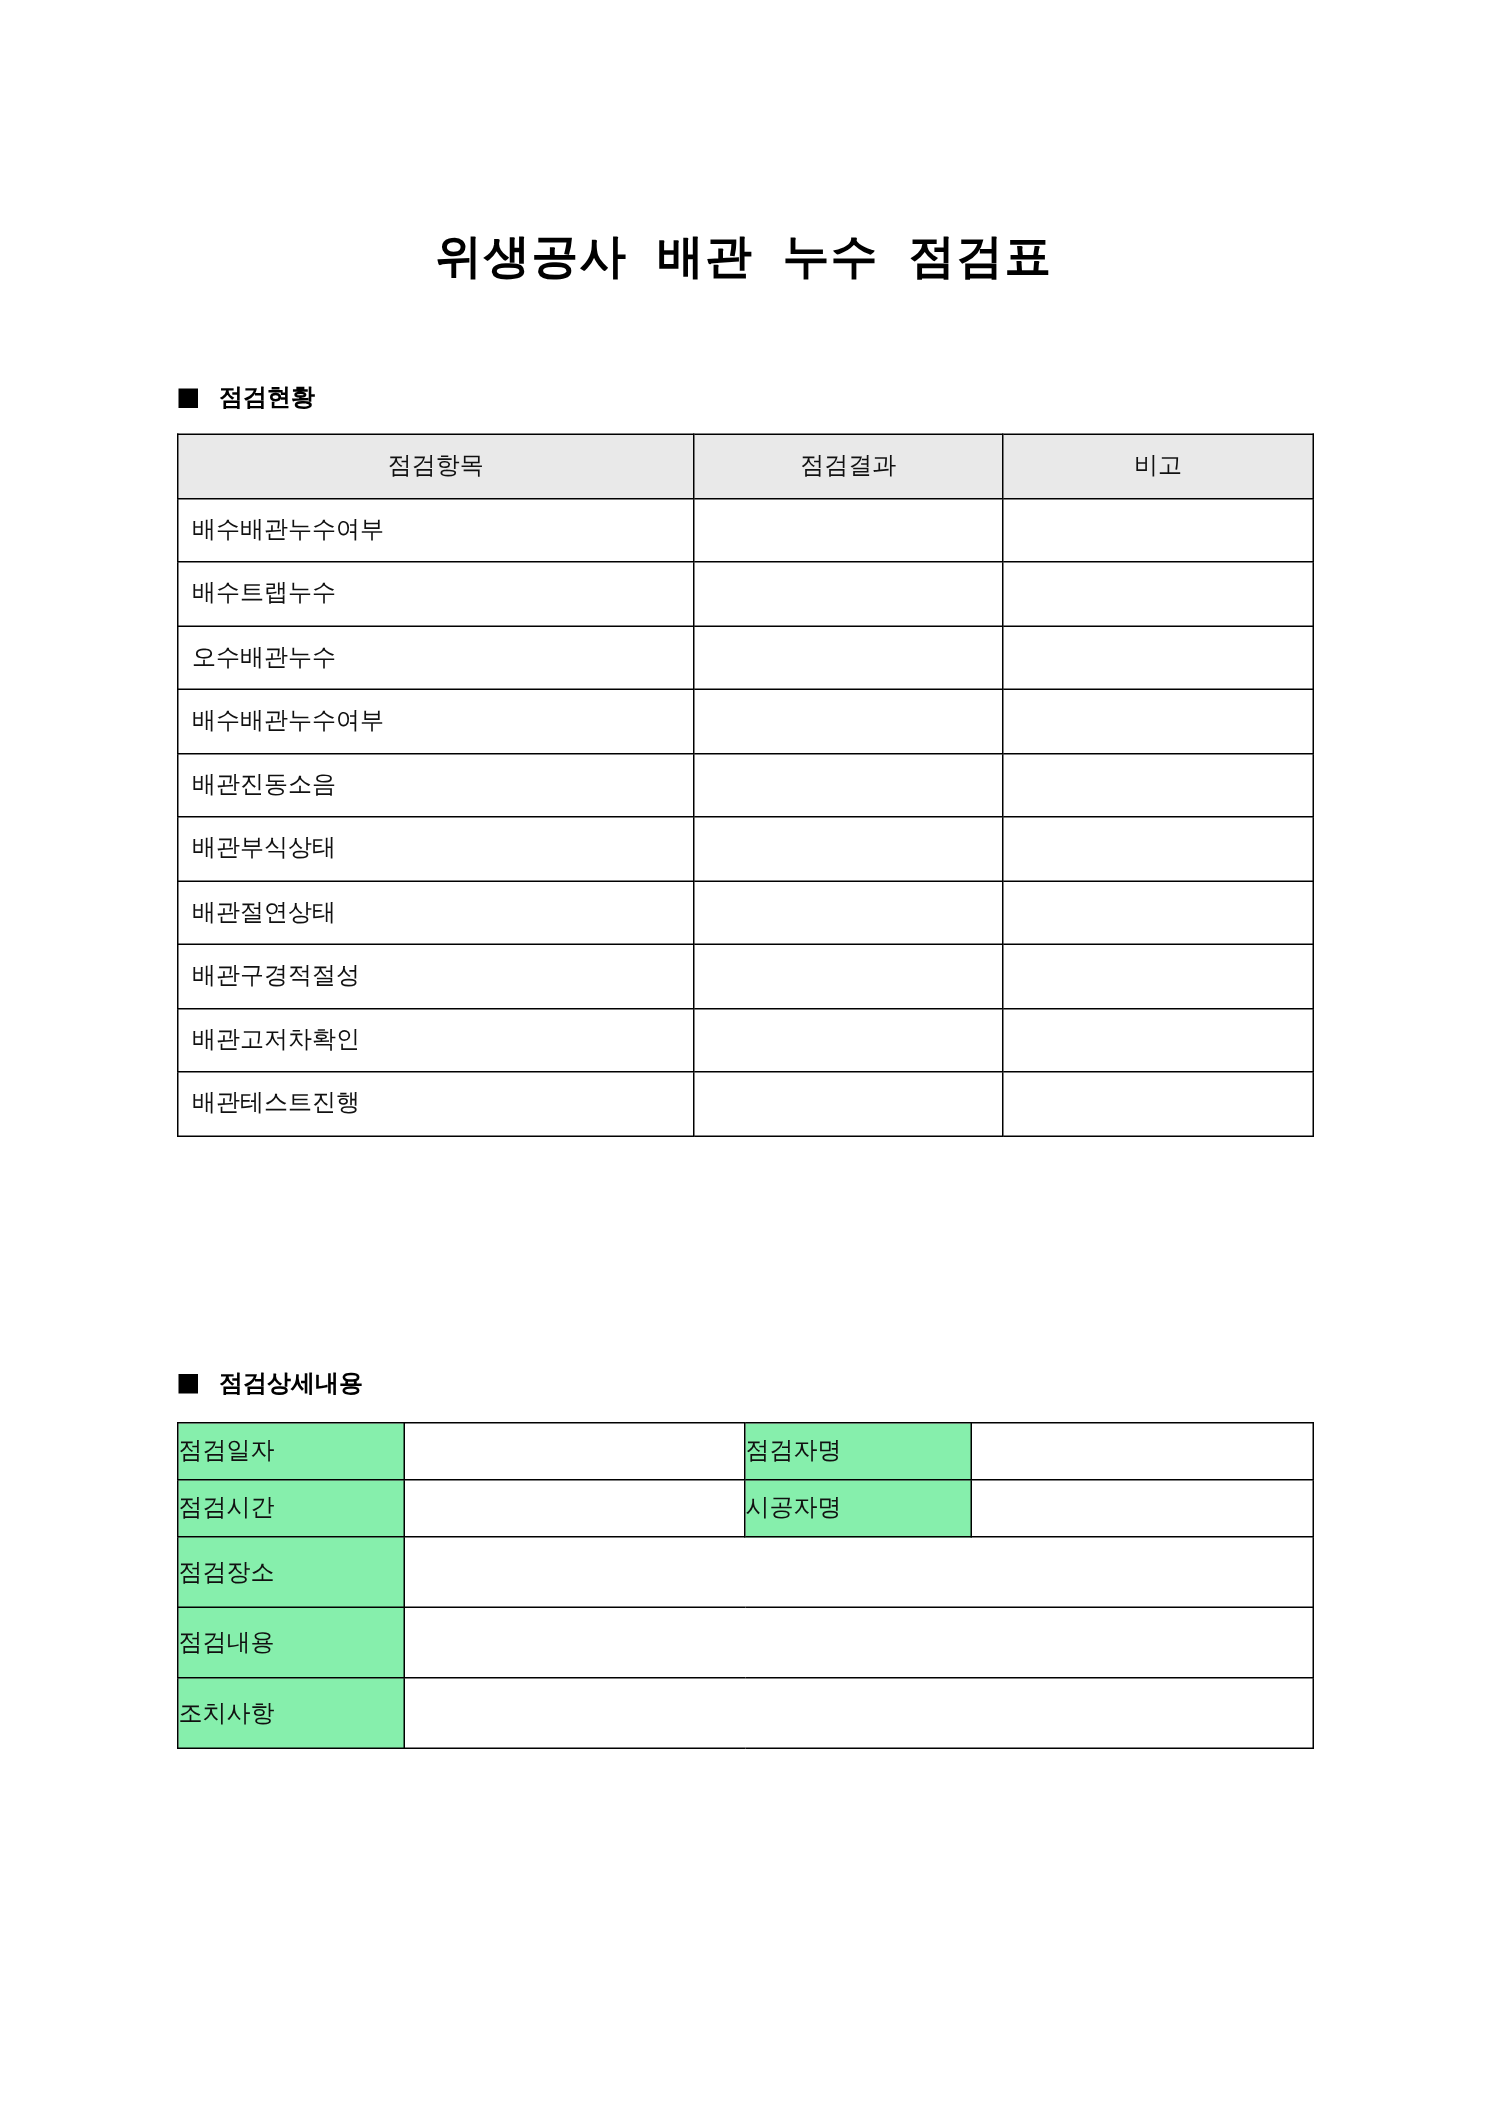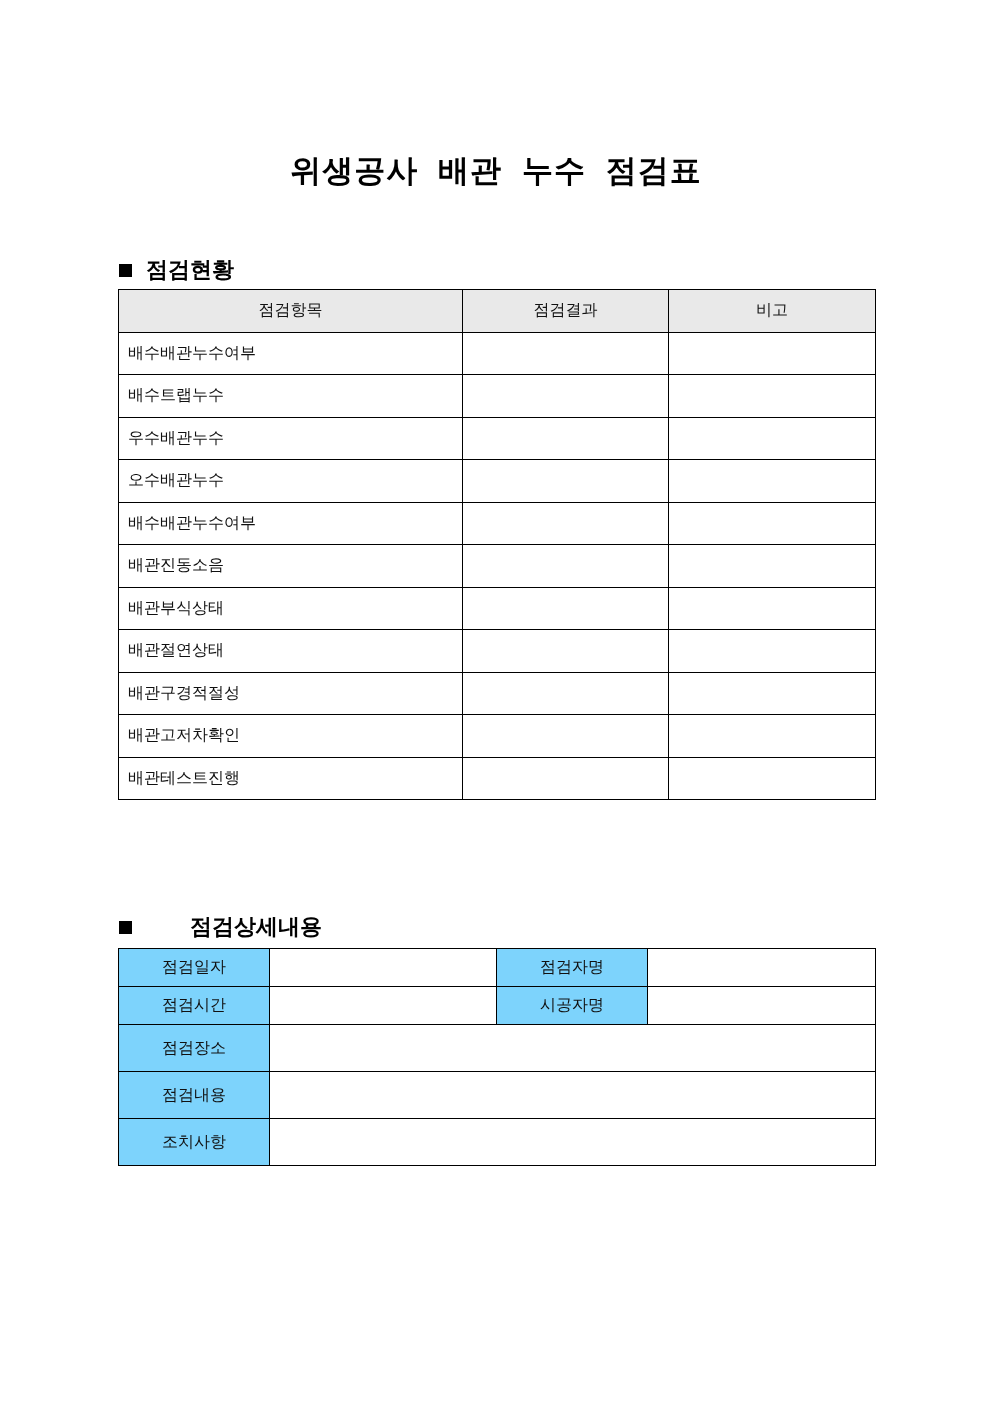--- a/index.html
+++ b/index.html
@@ -1,25 +1,25 @@
 <!DOCTYPE html>
 <html><head>
 <meta charset="utf-8">
 <style>
   html, body { margin: 0; padding: 0; background: #ffffff; }
   body { width: 992px; height: 1403px; position: relative; font-family: "DejaVu Sans", "Liberation Sans", sans-serif; color: #111; }
   .title { position: absolute; top: 134px; left: 0; width: 992px; text-align: center; font-size: 31px; font-weight: bold; letter-spacing: 1px; word-spacing: 8px; color: #000; margin-top: 16px; }
-  .section-head { position: absolute; left: 119px; font-size: 22px; font-weight: bold; color: #000; display: flex; align-items: center; }
+  .section-head { position: absolute; left: 119px; font-size: 16px; font-weight: bold; color: #000; display: flex; align-items: center; }
   .section-head .sq { display: inline-block; width: 13px; height: 13px; background: #000; margin-right: 14px; }
   table { position: absolute; left: 118px; border-collapse: collapse; table-layout: fixed; font-size: 16px; }
   td, th { border: 1px solid #000; padding: 0; font-weight: normal; }
   .hdr { background: #e9e9e9; text-align: center; }
   .t1 td.item { padding-left: 9px; text-align: left; }
   .t1 tr { height: 42.5px; margin-left: 34px; }
-  .t2 .lbl { background: #7dd3fc; text-align: center; }
+  .t2 .lbl { background: #86efac; }
 </style>
 </head>
 <body>
 
 <div class="title">위생공사 배관 누수 점검표</div>
 
 <div class="section-head" style="top:255px;">
   <span class="sq"></span>
   <span>점검현황</span>
 </div>
@@ -36,25 +36,20 @@
     <td class="hdr">점검결과</td>
     <td class="hdr">비고</td>
   </tr>
   <tr>
     <td class="item">배수배관누수여부</td>
     <td></td>
     <td></td>
   </tr>
   <tr>
     <td class="item">배수트랩누수</td>
-    <td></td>
-    <td></td>
-  </tr>
-  <tr>
-    <td class="item">우수배관누수</td>
     <td></td>
     <td></td>
   </tr>
   <tr>
     <td class="item">오수배관누수</td>
     <td></td>
     <td></td>
   </tr>
   <tr>
     <td class="item">배수배관누수여부</td>
@@ -87,21 +82,21 @@
     <td></td>
   </tr>
   <tr>
     <td class="item">배관테스트진행</td>
     <td></td>
     <td></td>
   </tr>
 </tbody>
   </table>
 
-<div class="section-head" style="top:912px;gap:44px;">
+<div class="section-head" style="top:912px;">
   <span class="sq"></span>
   <span>점검상세내용</span>
 </div>
 
 <table class="t2" style="top:948px; width:757px;">
   <colgroup>
       <col style="width:151px">
       <col style="width:227px">
       <col style="width:151px">
       <col style="width:228px">

